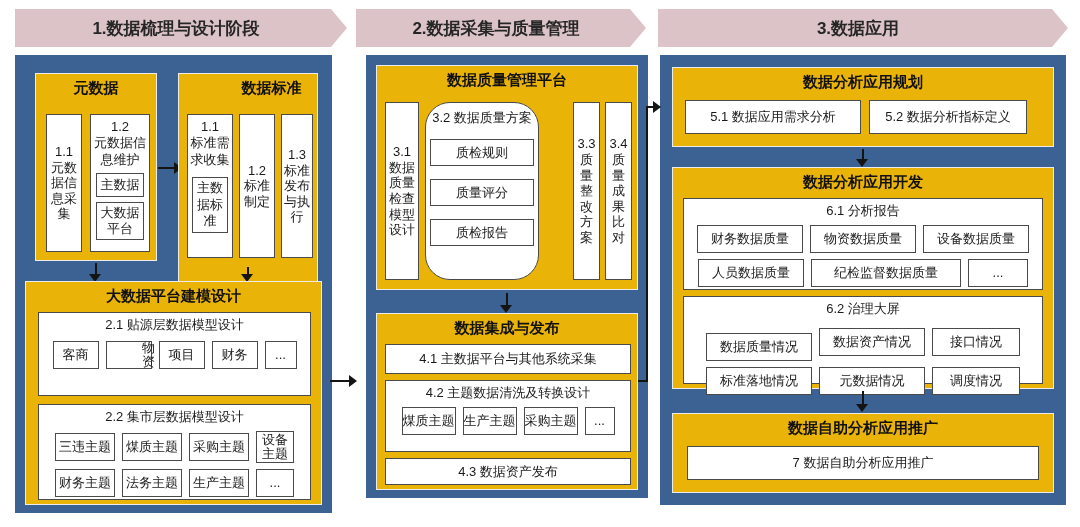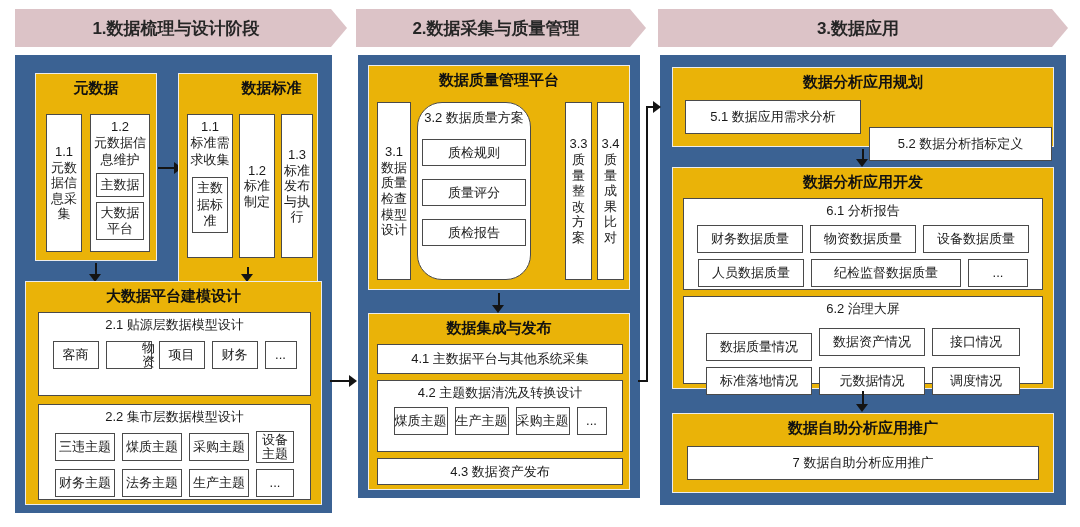--- a/index.html
+++ b/index.html
@@ -125,21 +125,21 @@
         <div class="row">
           <span class="cell" style="width:60px;">财务主题</span>
           <span class="cell" style="width:60px;">法务主题</span>
           <span class="cell" style="width:60px;">生产主题</span>
           <span class="cell" style="width:38px;">...</span>
         </div>
       </div>
     </div>
   </div>
 
-  <div class="panel" style="left:358px;top:55px;width:282px;height:443px;">
+  <div class="panel" style="left:366px;top:55px;width:282px;height:443px;">
 
     <div class="group" style="left:10px;top:10px;width:262px;height:225px;">
       <div class="gtitle">数据质量管理平台</div>
       <div class="wbox ml" style="left:8px;top:36px;width:34px;height:178px;">3.1
 数据
 质量
 检查
 模型
 设计</div>
       <div class="wbox col" style="left:48px;top:36px;width:114px;height:178px;gap:13px;padding-top:7px;border-radius:25px;">
@@ -180,21 +180,21 @@
       </div>
       <div class="wbox ml" style="left:8px;top:144px;width:246px;height:27px;">4.3 数据资产发布</div>
     </div>
   </div>
 
   <div class="panel" style="left:660px;top:55px;width:406px;height:450px;">
 
     <div class="group" style="left:12px;top:12px;width:382px;height:80px;">
       <div class="gtitle">数据分析应用规划</div>
       <div class="wbox ml" style="left:12px;top:32px;width:176px;height:34px;">5.1 数据应用需求分析</div>
-      <div class="wbox ml" style="left:196px;top:32px;width:183px;height:34px;margin-top:27px;">5.2 数据分析指标定义</div>
+      <div class="wbox ml" style="left:196px;top:32px;width:158px;height:34px;">5.2 数据分析指标定义</div>
     </div>
 
     <div class="varrow" style="left:202px;top:94px;height:11px;"></div>
 
     <div class="group" style="left:12px;top:112px;width:382px;height:222px;">
       <div class="gtitle">数据分析应用开发</div>
       <div class="wbox col" style="left:10px;top:30px;width:360px;height:92px;gap:6px;">
         <div class="lbl sl">6.1 分析报告</div>
         <div class="row">
           <span class="cell" style="width:106px;">财务数据质量</span>

